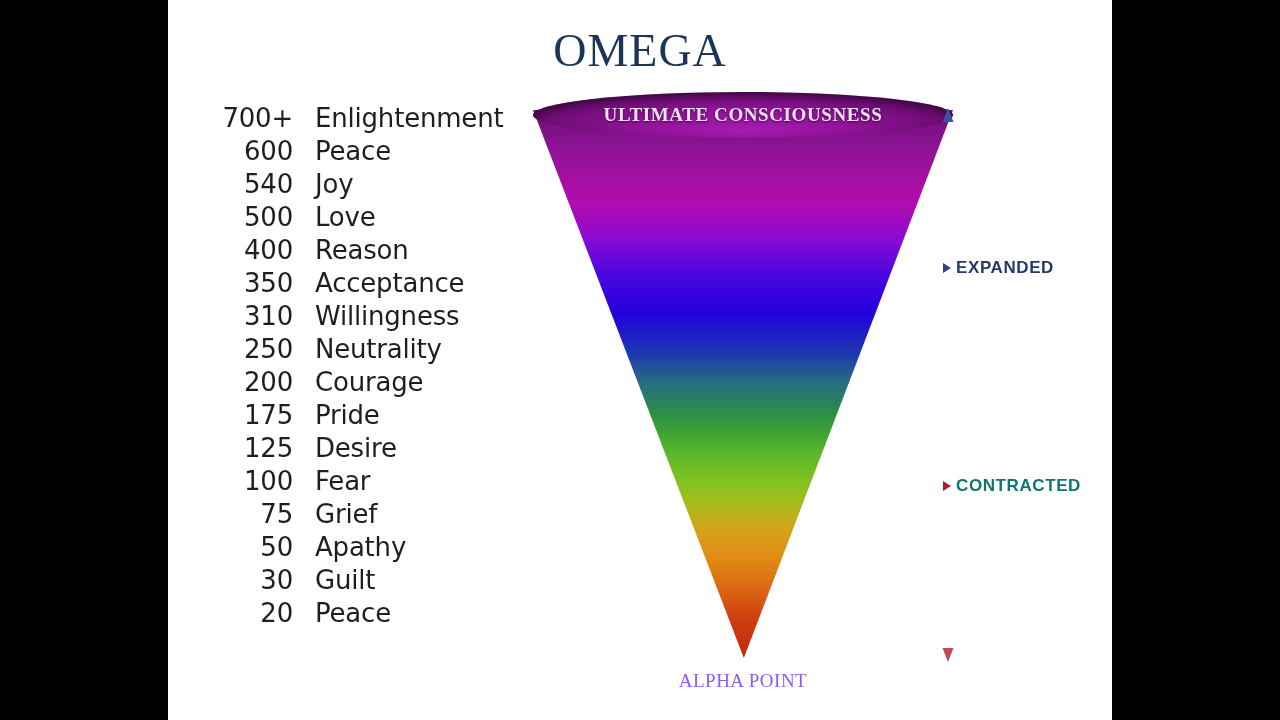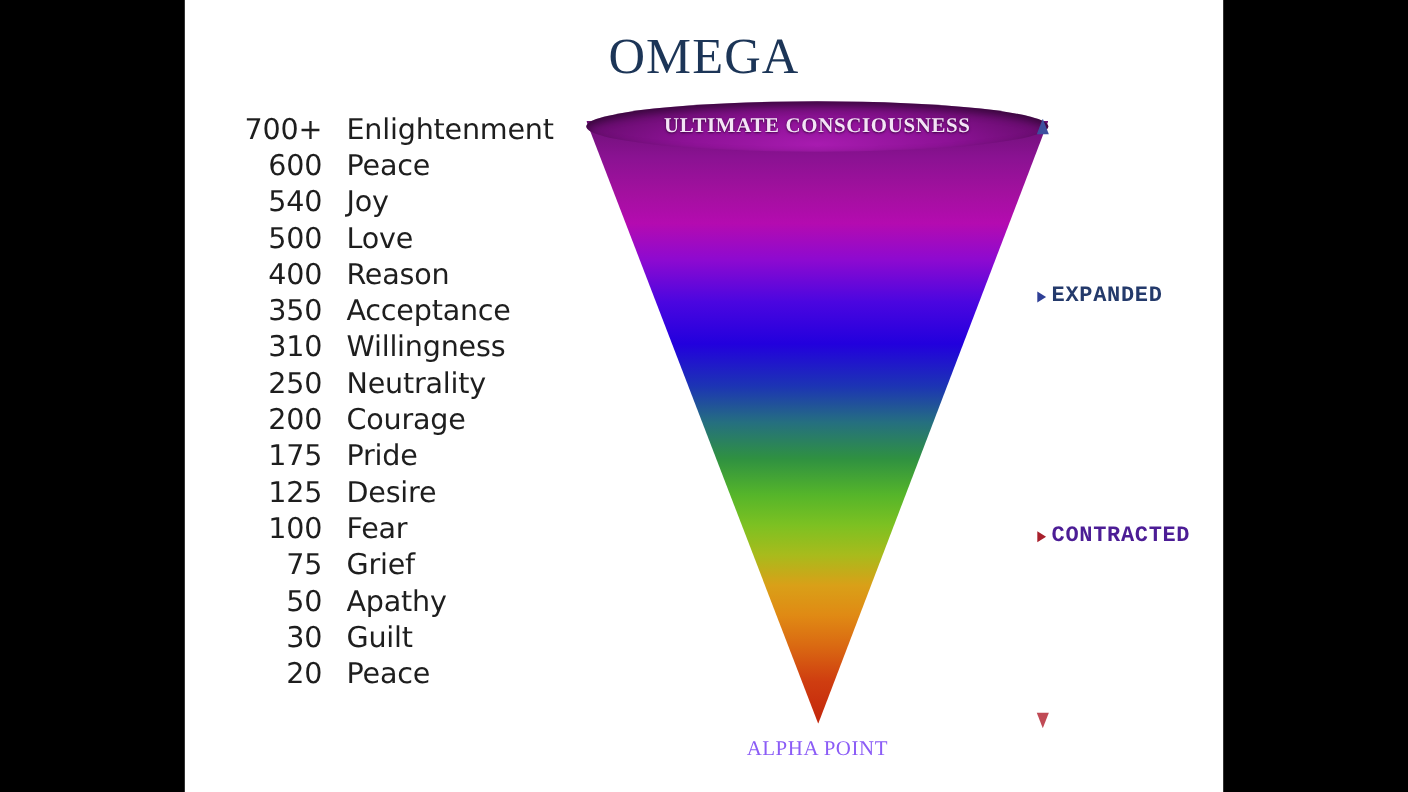--- a/index.html
+++ b/index.html
@@ -189,28 +189,28 @@
   .marker-arrow {
     width: 0;
     height: 0;
     border-top: 5px solid transparent;
     border-bottom: 5px solid transparent;
     border-left: 8px solid #2f3f96;
     margin-right: 5px;
   }
   .marker-arrow.red { border-left-color: #a8202c; }
   .marker-text {
-    font-family: Liberation Mono, monospace;
-    font-size: 20px;
+    font-family: Liberation Sans, sans-serif;
+    font-size: 17px;
     font-weight: bold;
     letter-spacing: 0.6px;
     color: #243a6b;
     white-space: nowrap;
   }
-  .marker-text.red { color: #4c1d95; }
+  .marker-text.red { color: #0f766e; }
 </style>
 </head>
 <body>
 
 <div id="stage">
 
   <div class="bar bar-left"></div>
   <div class="bar bar-right"></div>
 
   <div id="panel">

